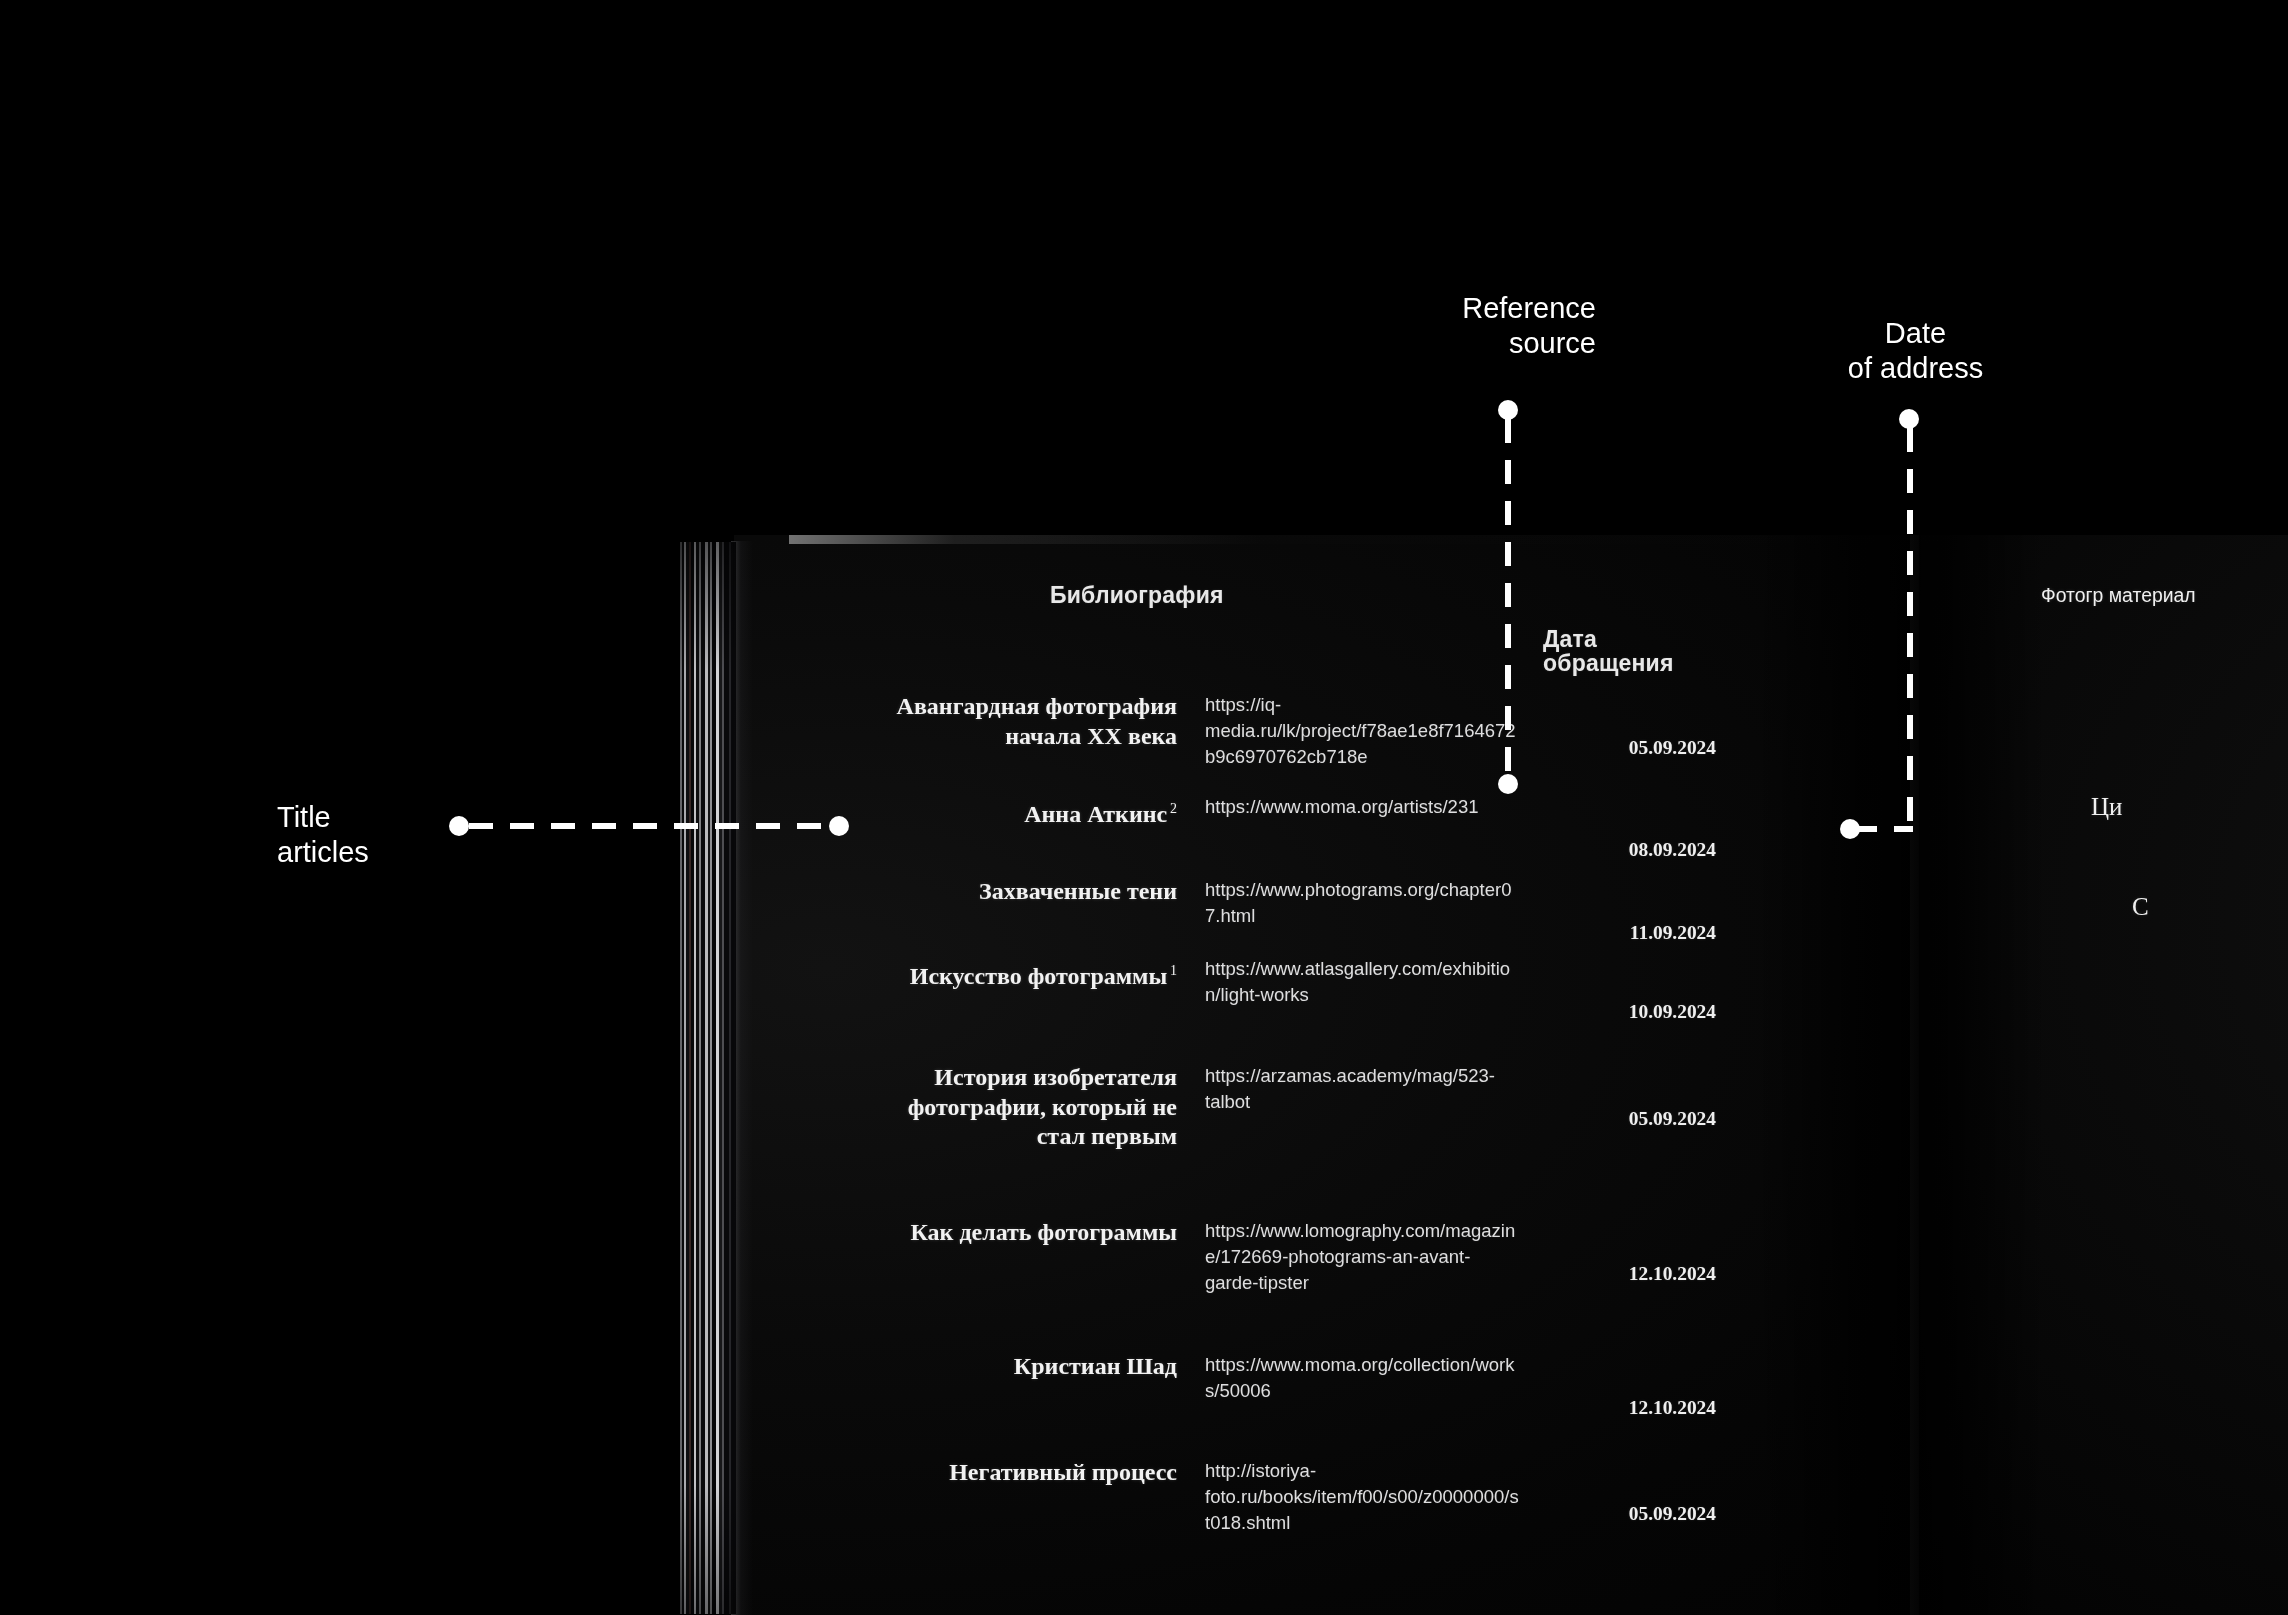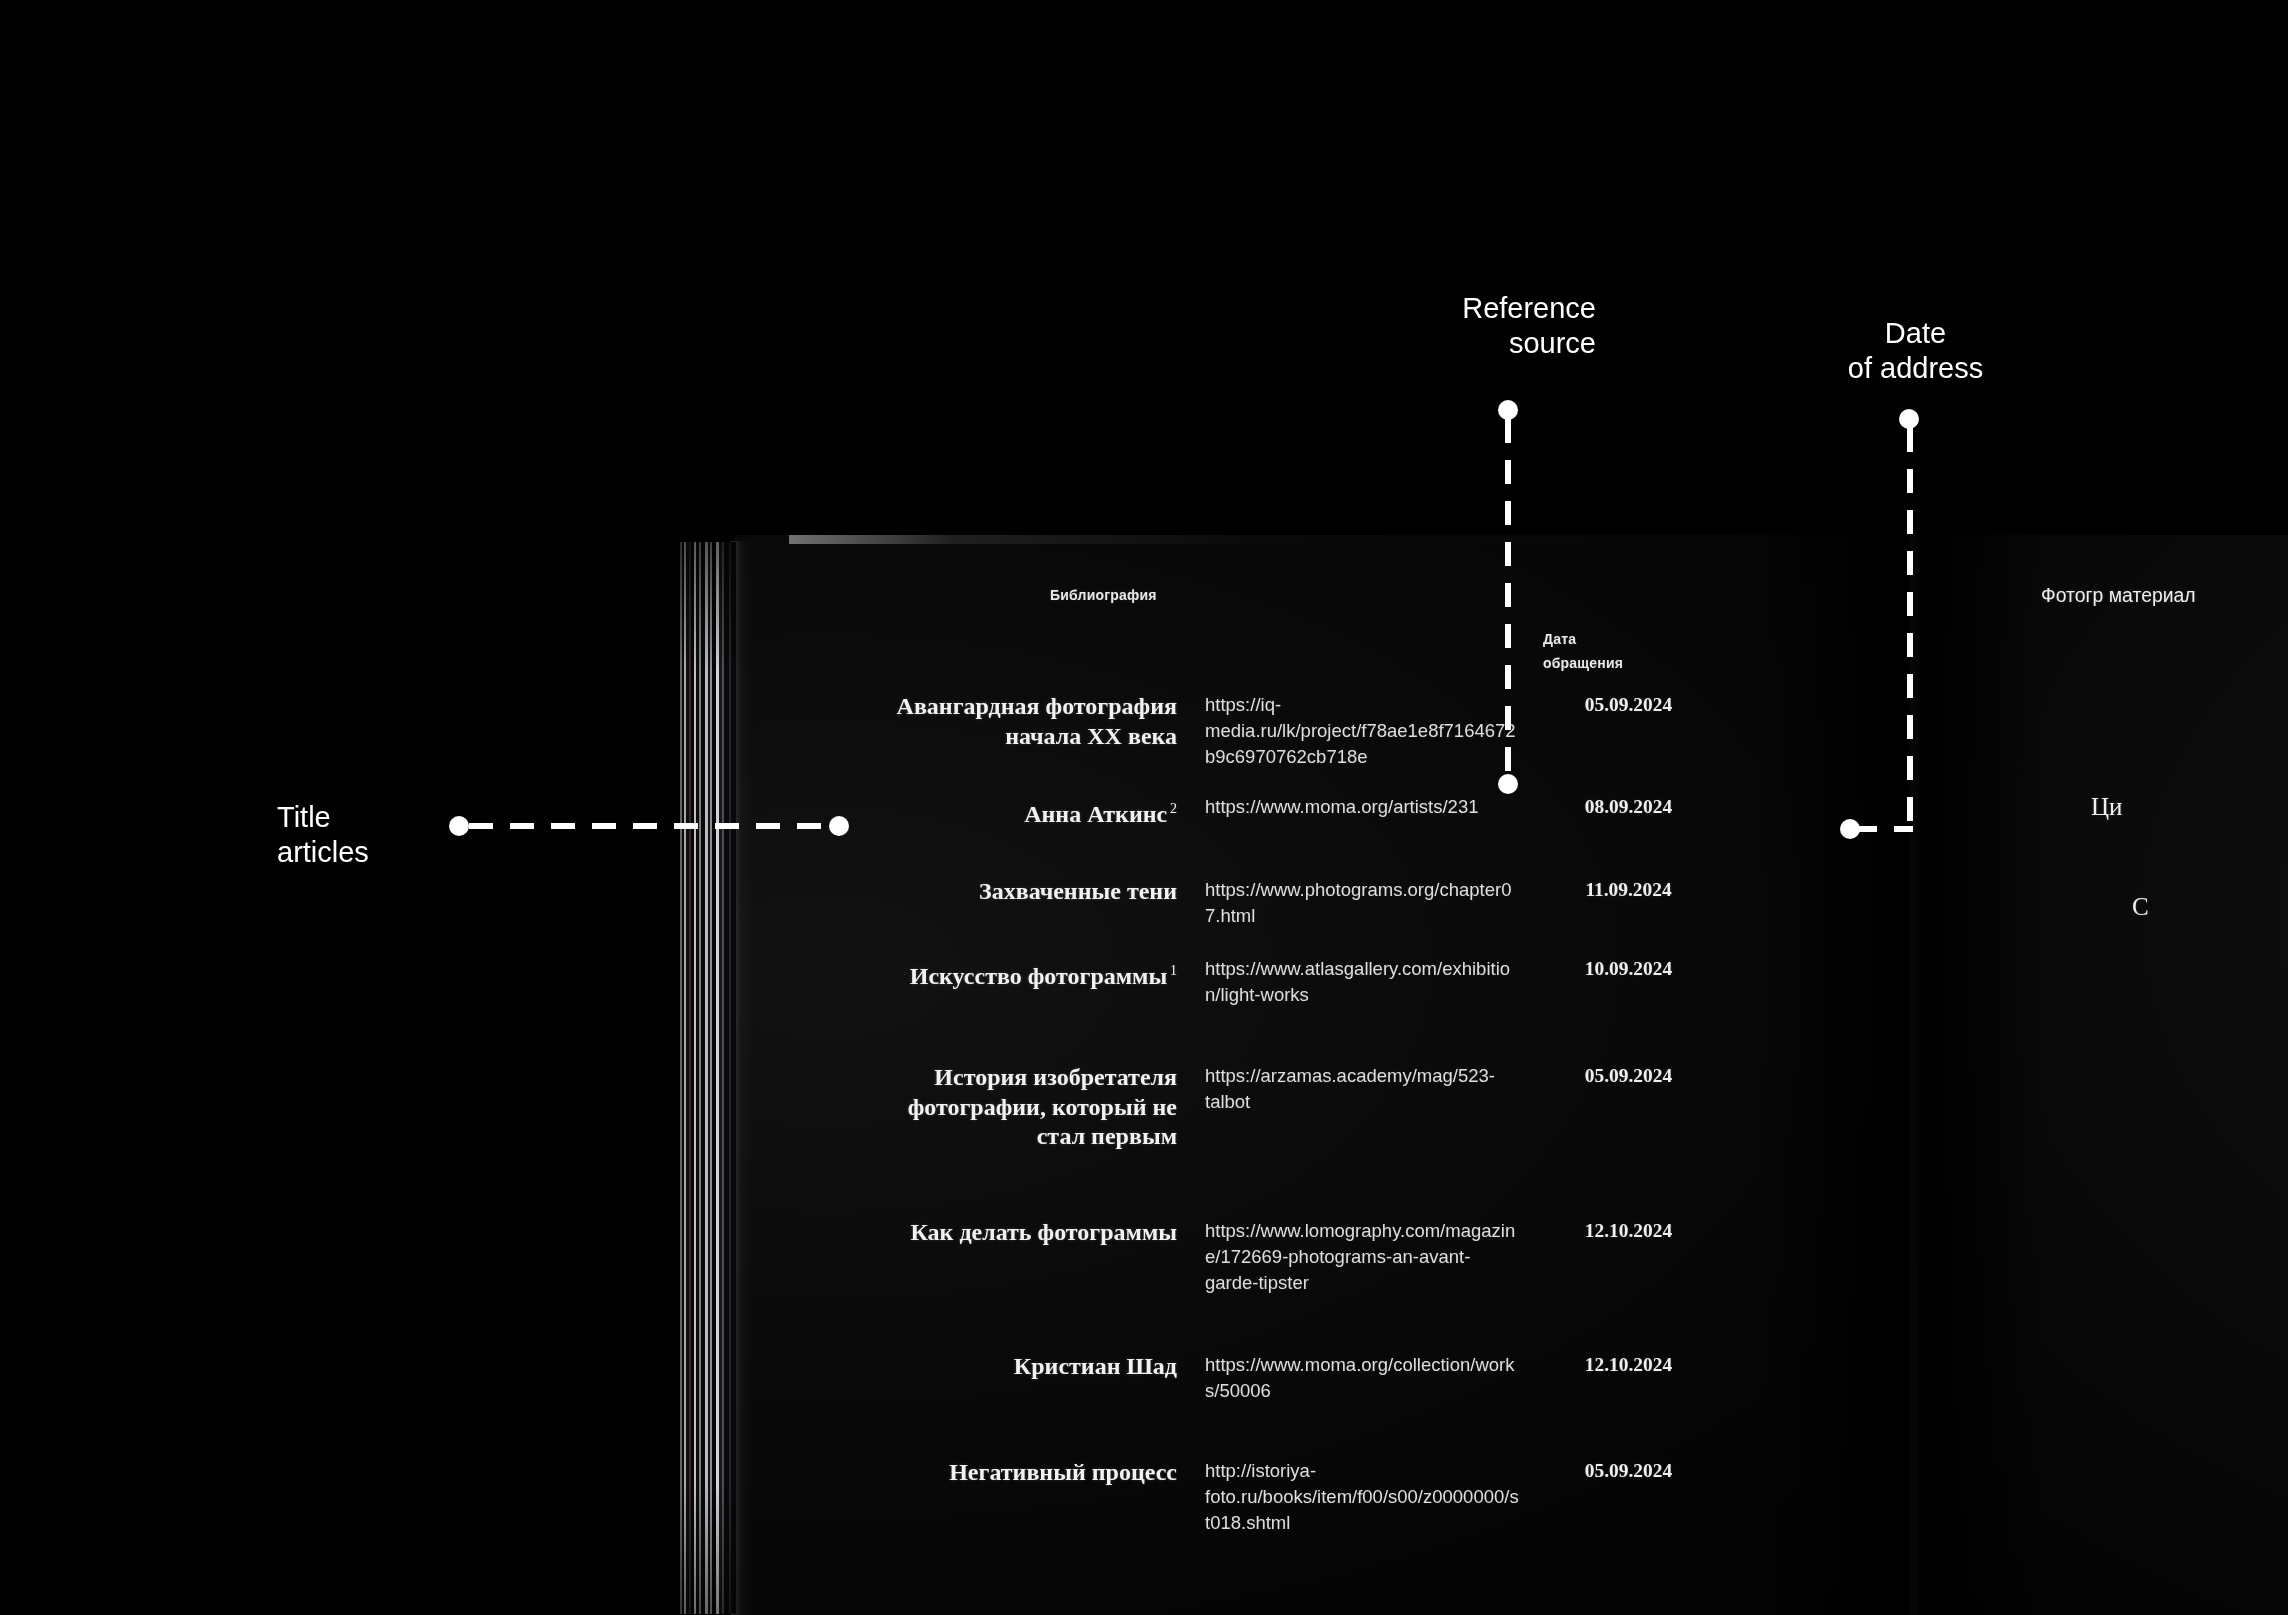--- a/index.html
+++ b/index.html
@@ -130,21 +130,21 @@
   
   .table {
     position: absolute;
     left: 120px;
     top: 0;
     width: 1098px;
     height: 1080px;
   }
   .col-head {
     position: absolute;
-    font-size: 14px;
+    font-size: 23px;
     line-height: 24px;
     font-weight: 700;
     letter-spacing: 0.2px;
     color: #e8e8e8;
     text-shadow: 0 0 2.8px rgba(255,255,255,0.12);
   }
   .head-biblio { left: 196px; top: 48px; }
   .head-date   { left: 689px; top: 48px; margin-top: 44px; }
 
   .row { position: absolute; left: 0; width: 1098px; }
@@ -176,27 +176,28 @@
     font-size: 18.5px;
     line-height: 26px;
     color: #dededf;
     word-break: break-word;
     text-shadow: 0 0 2.8px rgba(255,255,255,0.10);
   }
   .cell-date {
     position: absolute;
     left: 687px;
     width: 175px;
-    text-align: center;
+    text-align: right;
     font-family: "Liberation Serif", serif;
     font-weight: 700;
     font-size: 19.4px;
     line-height: 26px;
     color: #efefef;
     text-shadow: 0 0 2.8px rgba(255,255,255,0.14);
+    margin-top: 43px;
   }
 
   
   .rp {
     position: absolute;
     font-family: "Liberation Serif", serif;
     font-weight: 400;
     color: #f0f0f0;
     text-shadow: 0 0 3.7px rgba(255,255,255,0.16);
     white-space: nowrap;

